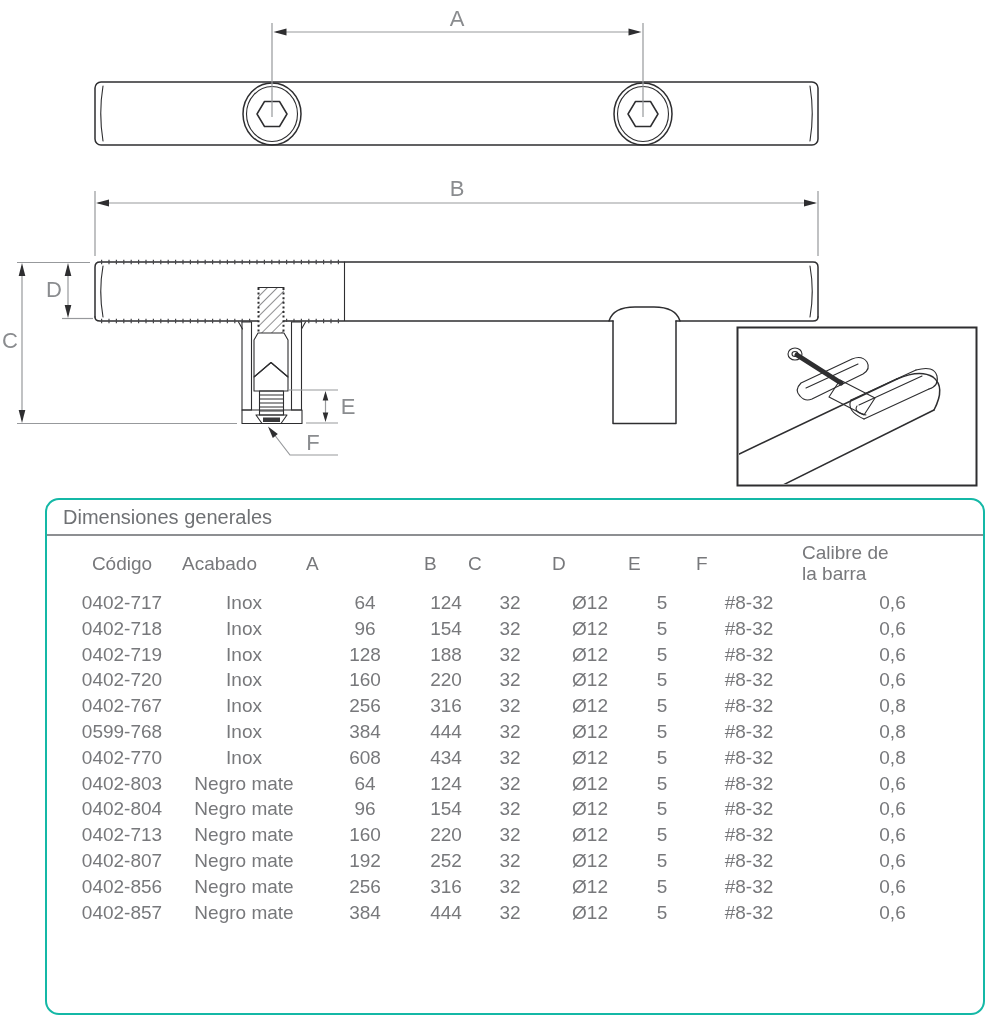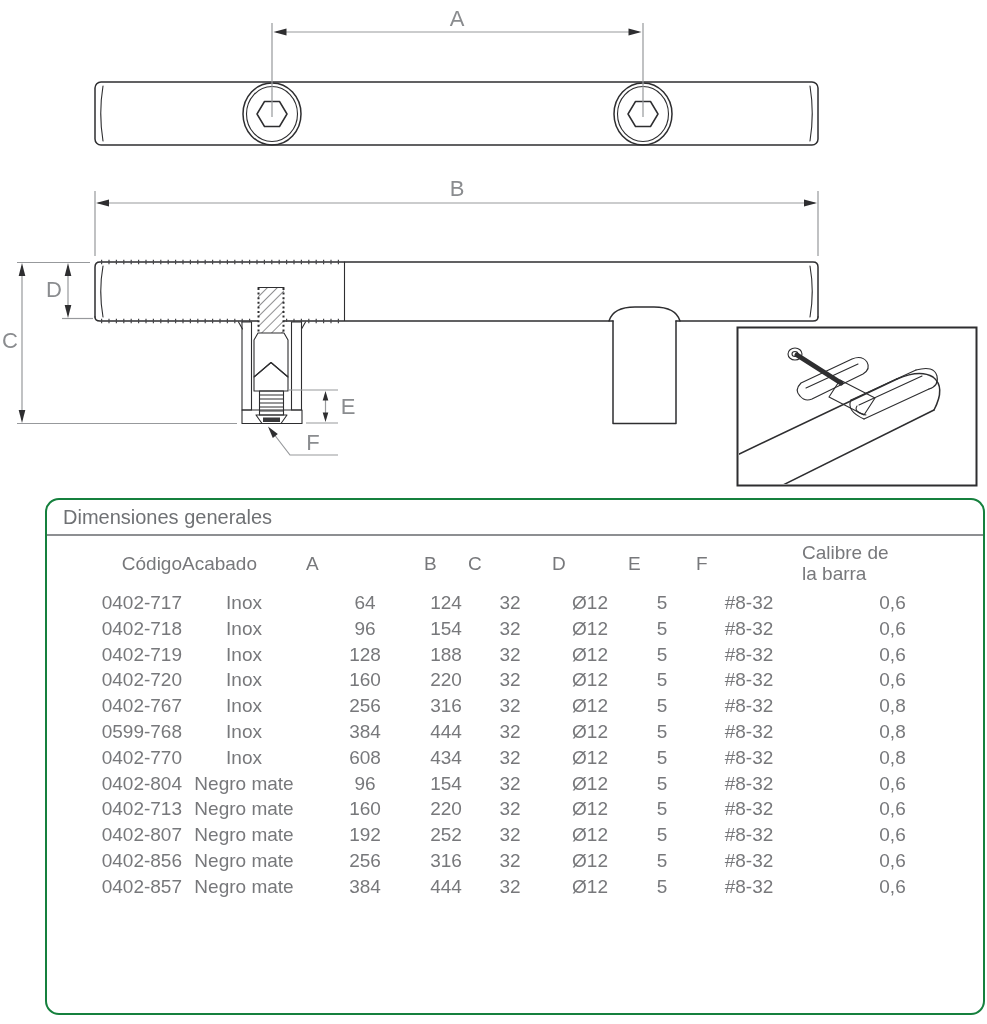--- a/index.html
+++ b/index.html
@@ -4,27 +4,27 @@
 <style>
   html,body{margin:0;padding:0;background:#fff;}
   .stage{position:relative;width:987px;height:1024px;background:#fff;overflow:hidden;
          font-family:"Liberation Sans",sans-serif;}
   svg text{font-family:"Liberation Sans",sans-serif;fill:#8a8c8f;font-size:22px;}
   .ln{stroke:#2e2e30;stroke-width:1.5;fill:none;stroke-linecap:round;stroke-linejoin:round;}
   .thin{stroke-width:1.1;}
   .dim{stroke:#97999c;stroke-width:1.2;fill:none;}
   .arr{fill:#2e2e30;stroke:none;}
   .panel{position:absolute;left:45px;top:498px;width:940px;height:517px;box-sizing:border-box;
-         border:2px solid #15803d;border-radius:14px;background:#fff;}
+         border:2px solid #14b8a6;border-radius:14px;background:#fff;}
   .panel-title{font-size:20px;color:#6f7174;padding:6px 0 5px 16px;border-bottom:2px solid #8d8f92;}
   table.dims{border-collapse:collapse;table-layout:fixed;width:100%;font-size:19px;color:#77787b;}
   table.dims th{font-weight:normal;height:54px;vertical-align:middle;text-align:left;
                 white-space:pre-line;line-height:21px;padding:0;}
   table.dims td{text-align:center;height:25.8px;line-height:25.8px;padding:0;white-space:nowrap;}
-  table.dims .left{text-align:right;padding-left:15px;}
+  table.dims .left{text-align:center;padding-left:15px;}
 </style>
 </head>
 <body>
 
 <div class="stage">
 
   <svg width="987" height="497" viewBox="0 0 987 497">
     <defs>
       <pattern id="hatch" width="7" height="7" patternUnits="userSpaceOnUse" patternTransform="rotate(45)">
         <rect width="7" height="7" fill="#ffffff"></rect>
@@ -257,20 +257,31 @@
             <td>Inox</td>
             <td>608</td>
             <td>434</td>
             <td>32</td>
             <td>Ø12</td>
             <td>5</td>
             <td>#8-32</td>
             <td>0,8</td>
           </tr>
           <tr>
+            <td class="left">0402-803</td>
+            <td>Negro mate</td>
+            <td>64</td>
+            <td>124</td>
+            <td>32</td>
+            <td>Ø12</td>
+            <td>5</td>
+            <td>#8-32</td>
+            <td>0,6</td>
+          </tr>
+          <tr>
             <td class="left">0402-804</td>
             <td>Negro mate</td>
             <td>96</td>
             <td>154</td>
             <td>32</td>
             <td>Ø12</td>
             <td>5</td>
             <td>#8-32</td>
             <td>0,6</td>
           </tr>

